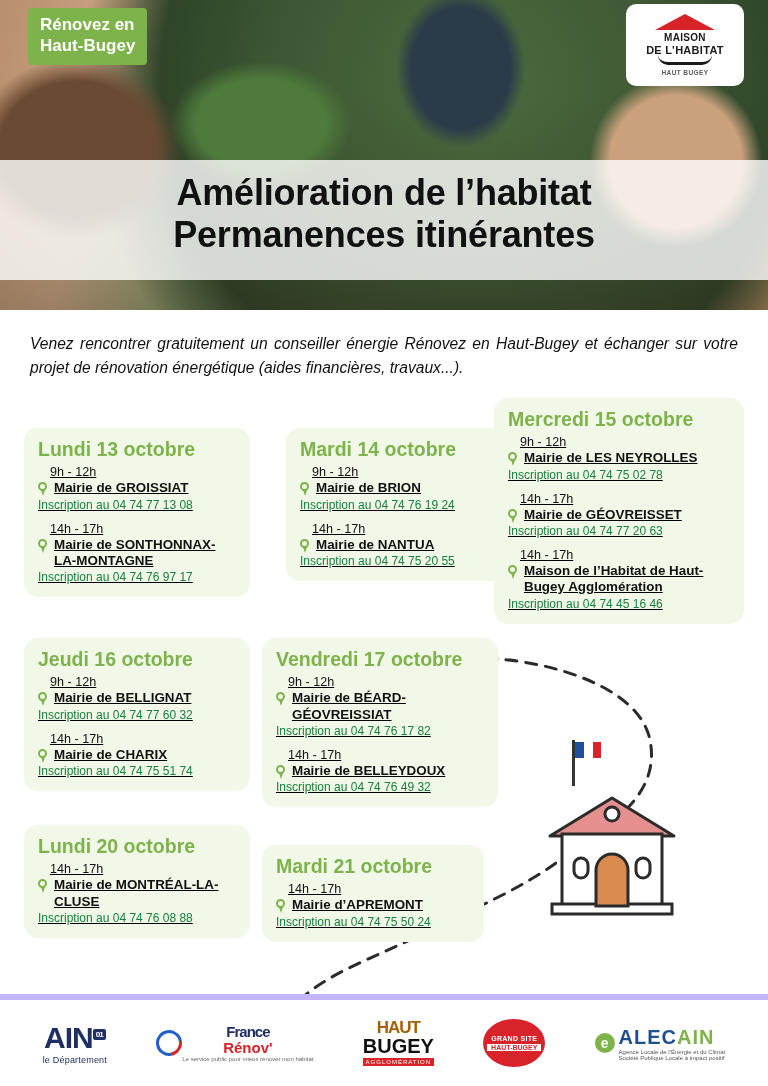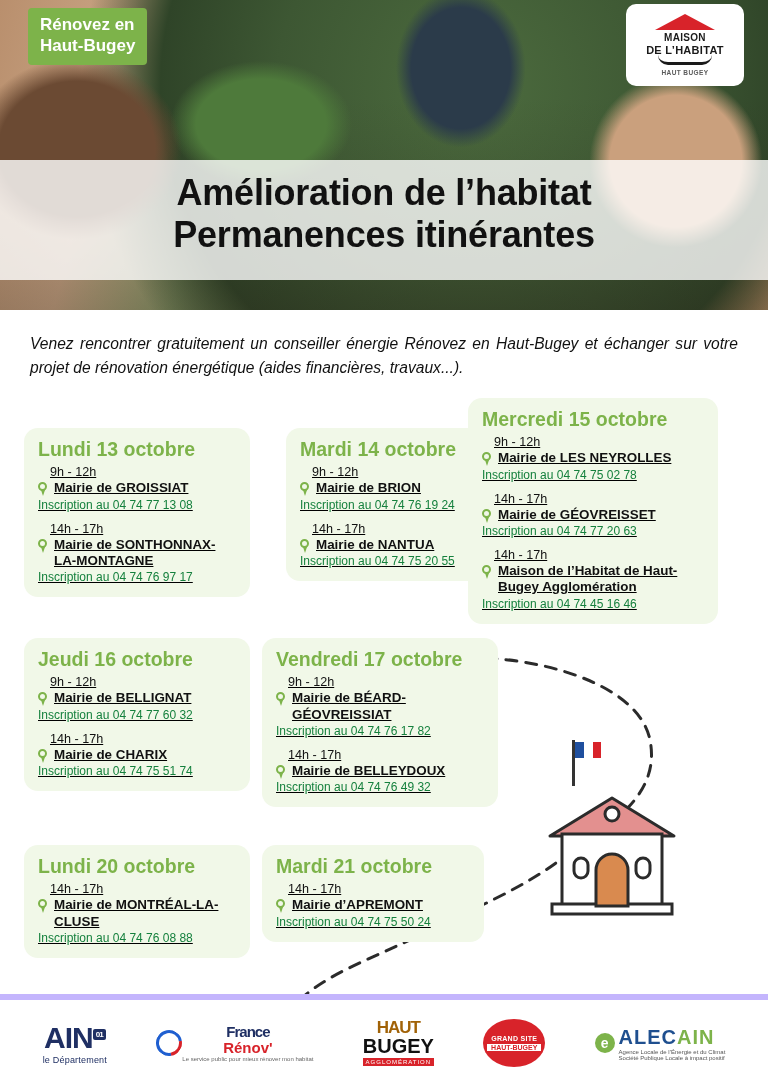--- a/index.html
+++ b/index.html
@@ -152,24 +152,24 @@
   .phone {
     font-size: 12px;
     color: #15803d;
     margin-top: 1px;
     line-height: 1.25;
   }
 
   
   #card-mon13   { left: 24px;  top: 38px;  width: 226px; }
   #card-tue14   { left: 262px; top: 38px;  width: 222px; margin-left: 24px; }
-  #card-wed15   { left: 468px; top: 8px;   width: 250px; }
+  #card-wed15   { left: 494px; top: 8px;   width: 250px; }
   #card-thu16   { left: 24px;  top: 248px; width: 226px; }
   #card-fri17   { left: 262px; top: 248px; width: 236px; }
-  #card-mon20   { left: 24px;  top: 455px; width: 226px; }
+  #card-mon20   { left: 24px;  top: 435px; width: 226px; }
   #card-tue21   { left: 262px; top: 455px; width: 222px; }
 
   
   .decor { position: absolute; left: 0; top: 0; width: 768px; height: 640px; pointer-events: none; }
 
   
   .footer {
     position: absolute;
     left: 0; bottom: 0;
     width: 768px; height: 92px;

